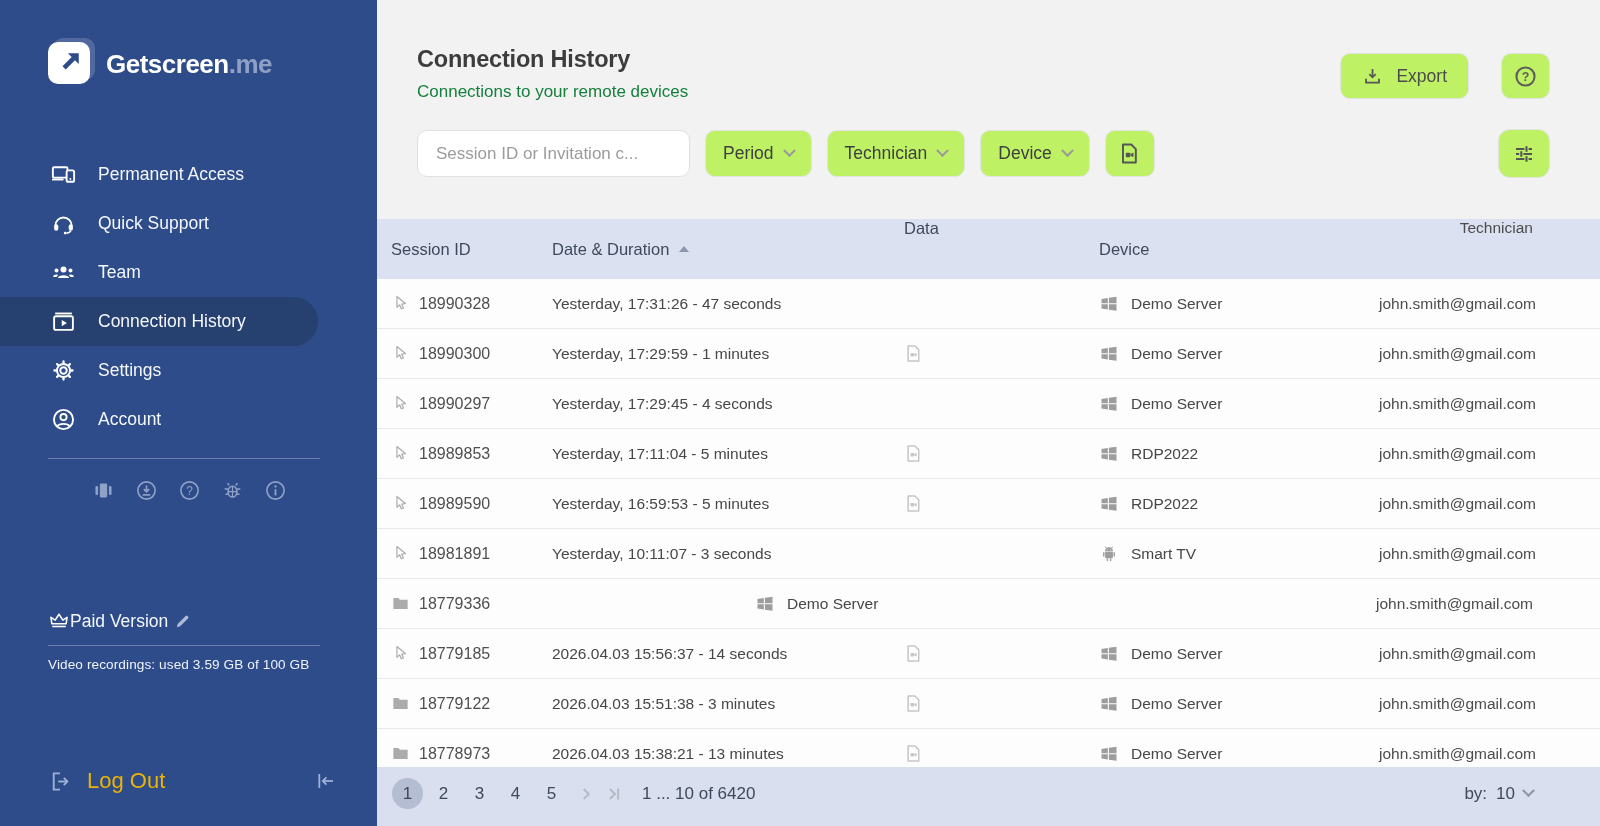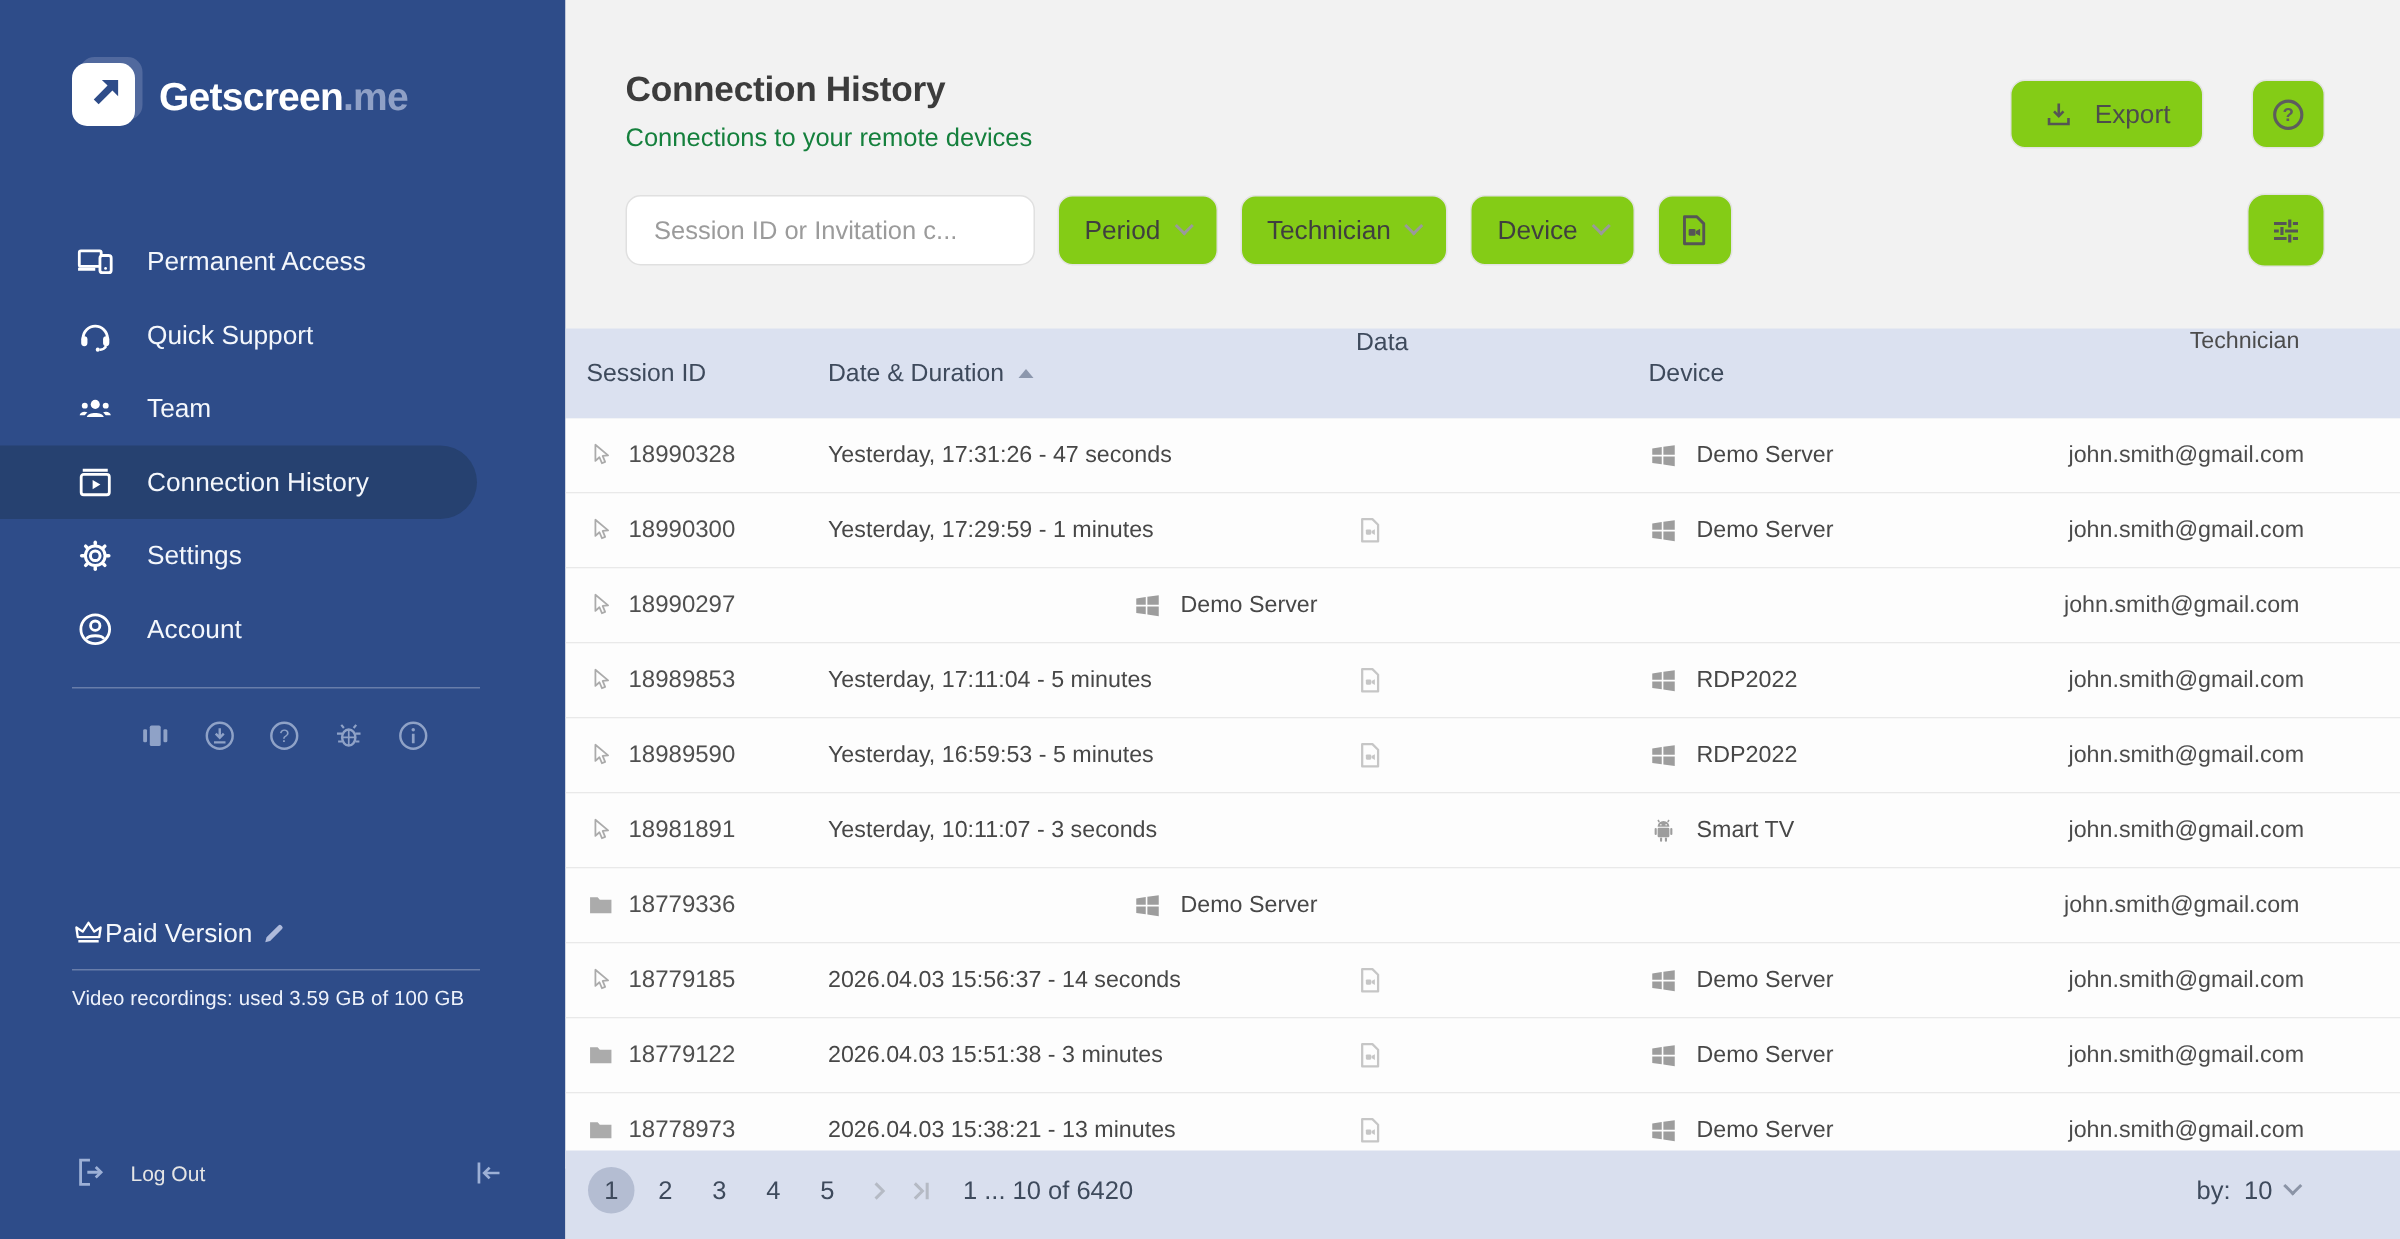--- a/index.html
+++ b/index.html
@@ -33,30 +33,30 @@
   .util-row .uicon{width:23px; height:23px; cursor:pointer;}
 
   .side-bottom{margin-top:auto;}
   .plan-row{display:flex; align-items:center; padding-left:48px; font-size:17.5px; color:#f4f7fc;}
   .plan-row .picon{width:22px; height:22px; color:#fff;}
   .plan-row .pencil{width:17px; height:17px; color:#aebadb; margin-left:6px; cursor:pointer;}
   .storage{padding-left:48px; margin-top:11px; font-size:13.6px; color:#eef2fb; letter-spacing:0.1px;}
   .logout-row{display:flex; align-items:center; margin:96px 40px 32px 48px;}
   .logout-left{display:flex; align-items:center; gap:14px; cursor:pointer;}
   .logout-left .licon{width:25px; height:25px; color:#9db0d6;}
-  .logout-label{font-size:14px; color:#e5e5e5;}
+  .logout-label{font-size:22px; color:#eab308;}
   .collapse{margin-left:auto; width:24px; height:24px; color:#9db0d6; cursor:pointer;}
 
   
   .main{position:absolute; left:377px; right:0; top:0; bottom:0; background:var(--content-bg); overflow:hidden;}
   .topbar{display:flex; justify-content:space-between; padding:46px 50px 0 40px;}
   .page-title{font-size:23.5px; font-weight:bold; color:#3c3c3c; letter-spacing:-0.2px;}
   .page-sub{margin-top:9px; font-size:17px; color:#15803d;}
   .top-actions{display:flex; gap:32px; margin-top:7px; align-items:flex-start;}
-  .btn{background:#84cc16; border:1px solid #e3e3e3; border-radius:10px; height:46px; display:flex;
+  .btn{background:#bef264; border:1px solid #e3e3e3; border-radius:10px; height:46px; display:flex;
        align-items:center; justify-content:center; cursor:pointer; color:#4c4c4c;}
   .export-btn{padding:0 21px; gap:13px; font-size:17.5px;}
   .export-btn .eicon{width:21px;height:21px;color:#555;}
   .icon-btn{width:49px;}
   .icon-btn .qicon{width:25px;height:25px;color:#5d5d5d;}
 
   .filterbar{display:flex; align-items:center; gap:15px; margin:27px 50px 0 40px;}
   .search-box{width:273px; height:47px; background:#fff; border:1px solid #e0e0e0; border-radius:10px;
               font-size:17px; color:#404040; padding:0 18px; outline:none;
               font-family:"Liberation Sans",sans-serif;}
@@ -381,20 +381,23 @@
   </div>
 
   <div class="trow">
     <div class="c-session">
       <svg class="row-icon" viewBox="0 0 24 24">
         <path d="M7.5 3.2v13.6l3.4-3.1 2.1 5 2.7-1.1-2.1-5 4.6-.5z" fill="#fdfdfd" stroke="currentColor" stroke-width="1.5" stroke-linejoin="round"></path>
       </svg>
 
       <span>18990297</span>
     </div>
+    <div class="c-date">
+            <span>Yesterday, 17:29:45 - 4 seconds</span>
+          </div>
     <div class="c-data">
       <svg class="rec-icon" viewBox="0 0 24 24" style="visibility: hidden;">
         <path d="M5.2 2.6h8.6l4.8 4.8v14H5.2z" fill="none" stroke="currentColor" stroke-width="1.9" stroke-linejoin="round"></path>
         <rect x="8.3" y="11.4" width="4.5" height="4.3" rx="0.9" fill="currentColor"></rect>
         <path d="M13.1 12.7l2.8-1.5v4.7l-2.8-1.5z" fill="currentColor"></path>
       </svg>
     </div>
     <div class="c-device">
       <svg class="dev-icon" viewBox="0 0 24 24" fill="currentColor">
         <path d="M3 5.9l7.6-1.1v6.2H3z"></path>

